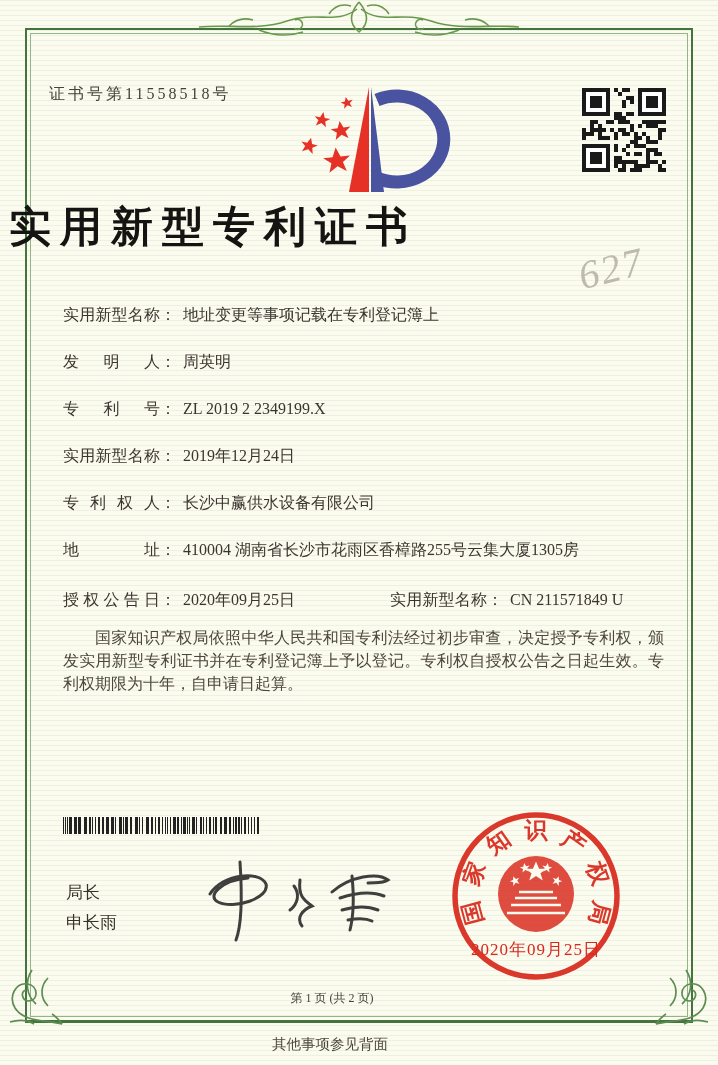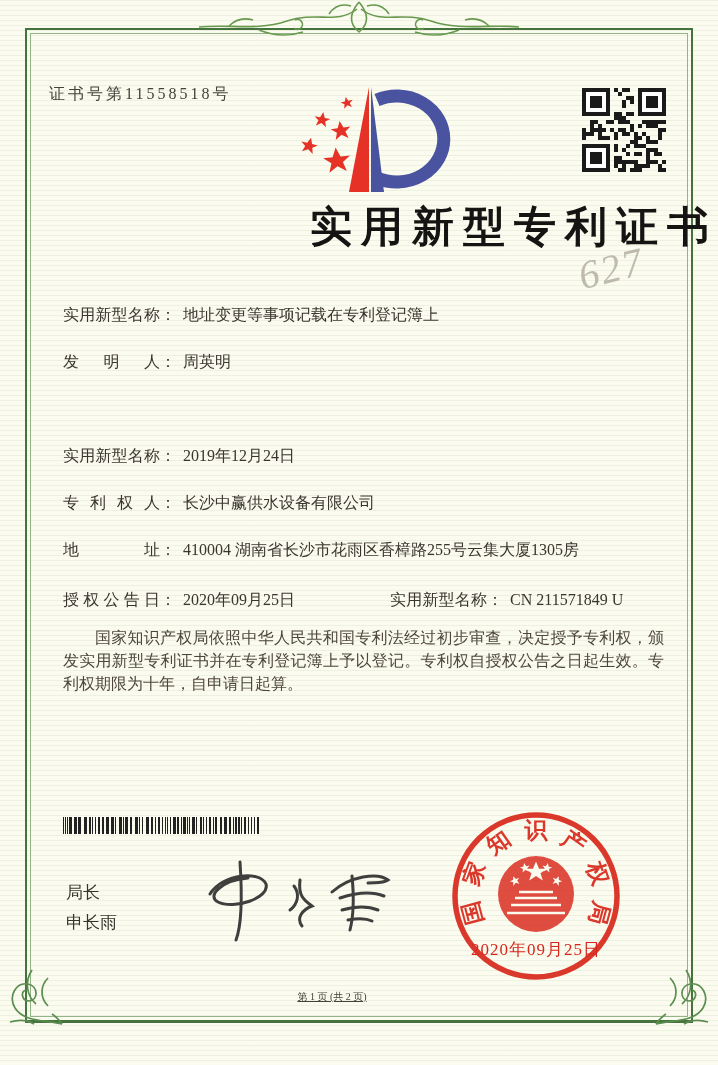--- a/index.html
+++ b/index.html
@@ -17,21 +17,21 @@
   }
   .frame::after{content:"";position:absolute;inset:3px;border:1px solid #93b489;}
   .ornament-top{position:absolute;left:199px;top:0;}
   .corner{position:absolute;}
   .corner.bl{left:2px;top:968px;}
   .corner.br{left:652px;top:968px;transform:scaleX(-1);}
   .certno{position:absolute;left:49px;top:84px;font-size:16px;letter-spacing:3px;color:#45423c;}
   .logo{position:absolute;left:283px;top:82px;}
   .qr{position:absolute;left:582px;top:88px;}
   .title{
-    position:absolute;left:0;top:199px;width:718px;margin:0;text-align:right;
+    position:absolute;left:0;top:199px;width:718px;margin:0;text-align:left;
     font-size:42px;font-weight:bold;letter-spacing:9px;text-indent:9px;color:#161412;
   }
   .pencil{
     position:absolute;left:578px;top:242px;width:90px;
     font-size:40px;color:#a19a8d;opacity:.65;transform:rotate(-14deg);
     font-style:italic;letter-spacing:2px;
   }
   .row{position:absolute;left:63px;font-size:16px;white-space:nowrap;color:#3a352f;}
   .r1{top:305px}.r2{top:352px}.r3{top:399px}.r4{top:446px}.r5{top:493px}.r6{top:540px}.r7{top:590px}
   .flabel{display:inline-block;width:97px;text-align:justify;text-align-last:justify;}
@@ -45,21 +45,21 @@
   .barcode{position:absolute;left:63px;top:817px;}
   .officer{position:absolute;left:66px;top:878px;font-size:17px;line-height:30px;color:#37332d;}
   .signature{position:absolute;left:182px;top:852px;}
   .seal{position:absolute;left:449px;top:806px;opacity:.93;}
   .sealch{font-size:23px;font-weight:bold;fill:#d92a1e;text-anchor:middle;
           font-family:"Liberation Serif","DejaVu Serif",serif;}
   .sealdate{
     position:absolute;left:444px;top:938px;width:184px;text-align:center;
     font-size:17px;color:#d8281e;letter-spacing:1px;
   }
-  .pagenum{position:absolute;left:0;top:990px;width:664px;text-align:center;font-size:10px;color:#46423b;text-decoration:underline;}
+  .pagenum{position:absolute;left:0;top:990px;width:664px;text-align:center;font-size:12px;color:#46423b;}
   .backnote{position:absolute;left:0;top:1035px;width:660px;text-align:center;font-size:14.5px;color:#4d463c;}
 </style>
 </head>
 <body>
 
 <div class="page">
 
   <div class="frame"></div>
 
   <svg class="ornament-top" width="320" height="46" viewBox="0 0 320 46">
@@ -238,20 +238,23 @@
   <h1 class="title">实用新型专利证书</h1>
 
   <div class="pencil">627</div>
 
   <div class="row r1">
     <span class="flabel">实用新型名称</span><span class="colon">：</span><span class="fvalue">地址变更等事项记载在专利登记簿上</span>
   </div>
   <div class="row r2">
     <span class="flabel">发明人</span><span class="colon">：</span><span class="fvalue">周英明</span>
   </div>
+  <div class="row r3">
+    <span class="flabel">专利号</span><span class="colon">：</span><span class="fvalue">ZL 2019 2 2349199.X</span>
+  </div>
   <div class="row r4">
     <span class="flabel">实用新型名称</span><span class="colon">：</span><span class="fvalue">2019年12月24日</span>
   </div>
   <div class="row r5">
     <span class="flabel">专利权人</span><span class="colon">：</span><span class="fvalue">长沙中赢供水设备有限公司</span>
   </div>
   <div class="row r6">
     <span class="flabel">地址</span><span class="colon">：</span><span class="fvalue">410004 湖南省长沙市花雨区香樟路255号云集大厦1305房</span>
   </div>
   <div class="row r7">
@@ -363,14 +366,15 @@
       <text class="sealch" transform="translate(32.49782799441732,70.16283168711121) rotate(-70)">家</text>
       <text class="sealch" transform="translate(53.73256669163933,42.48918143123848) rotate(-35)">知</text>
       <text class="sealch" transform="translate(87,32) rotate(0)">识</text>
       <text class="sealch" transform="translate(120.26743330836067,42.48918143123848) rotate(35)">产</text>
       <text class="sealch" transform="translate(141.50217200558268,70.16283168711121) rotate(70)">权</text>
       <text class="sealch" transform="translate(143.02369792476597,105.01150461594621) rotate(105)">局</text>
     </svg>
   <div class="sealdate">2020年09月25日</div>
 
   <div class="pagenum">第 1 页 (共 2 页)</div>
+  <div class="backnote">其他事项参见背面</div>
 
 </div>
 
 </body></html>

